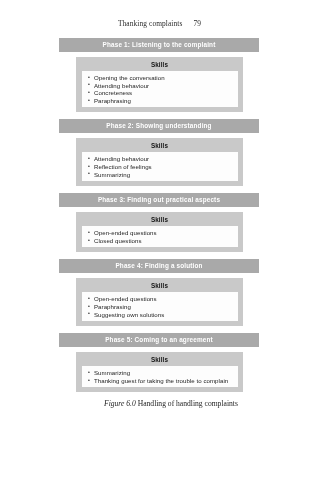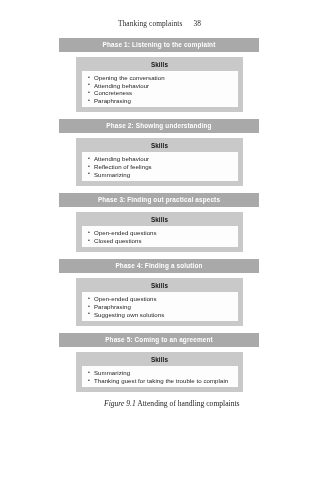--- a/index.html
+++ b/index.html
@@ -110,21 +110,21 @@
     color: #1d1d1d;
   }
   .caption .cap-label {
     font-style: italic;
   }
 </style>
 </head>
 <body>
 
 <div class="running-head">
-  <span class="rh-title">Thanking complaints</span><span class="rh-page">38</span>
+  <span class="rh-title">Thanking complaints</span><span class="rh-page">79</span>
 </div>
 
 <div class="figure" id="figure-root">
     <div class="phase-block">
       <div class="phase-bar">Phase 1: Listening to the complaint</div>
       <div class="skills-box">
         <div class="skills-title">Skills</div>
         <ul class="skills-list">
           <li>Opening the conversation</li>
           <li>Attending behaviour</li>
@@ -171,14 +171,14 @@
         <div class="skills-title">Skills</div>
         <ul class="skills-list">
           <li>Summarizing</li>
           <li>Thanking guest for taking the trouble to complain</li>
         </ul>
       </div>
     </div>
   </div>
 
 <div class="caption">
-  <span class="cap-label">Figure 9.1</span><span> Attending of handling complaints</span>
+  <span class="cap-label">Figure 6.0</span><span> Handling of handling complaints</span>
 </div>
 
 </body></html>

